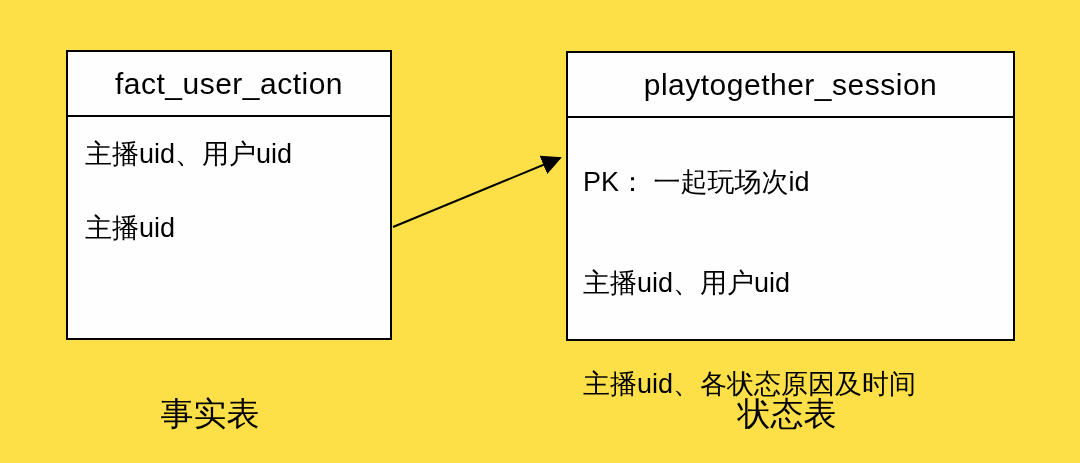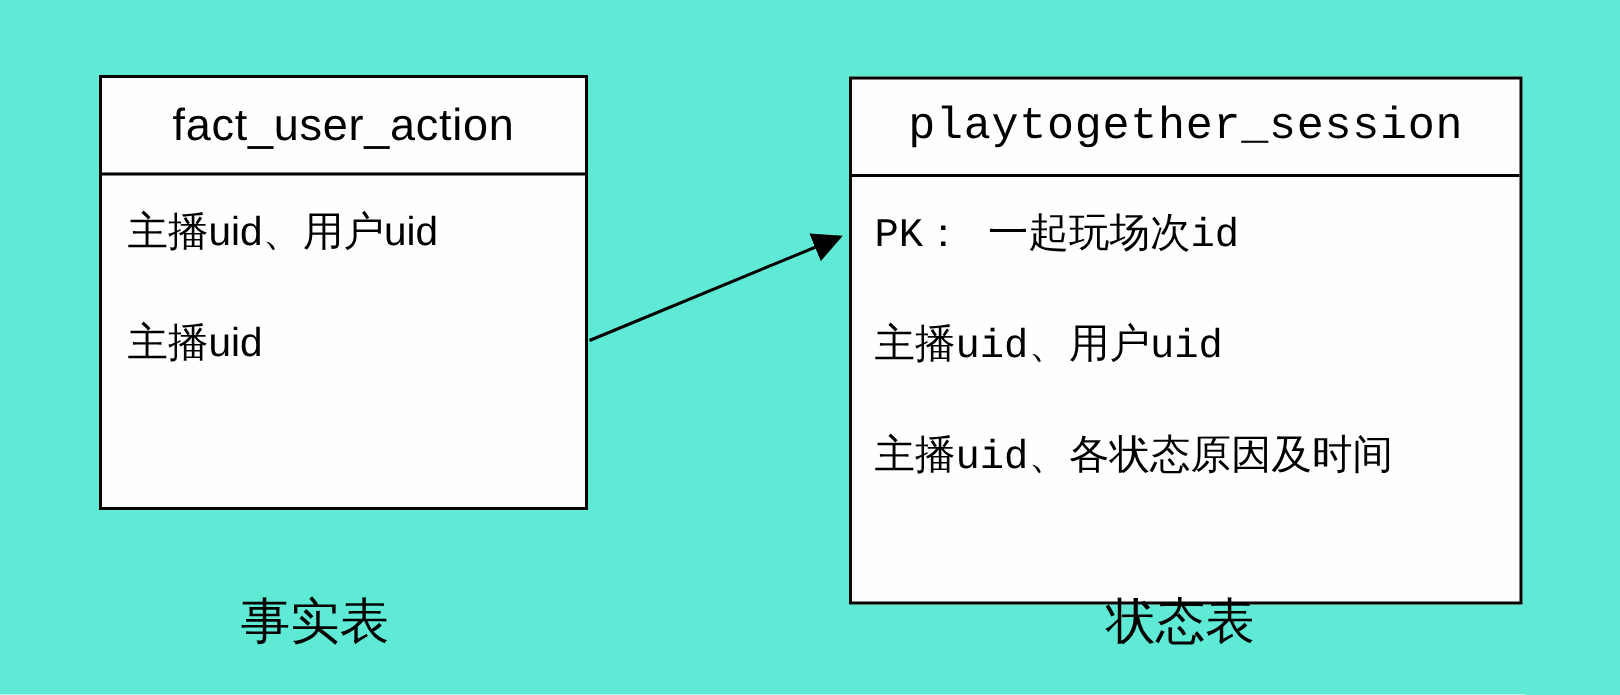--- a/index.html
+++ b/index.html
@@ -5,21 +5,21 @@
   html, body {
     margin: 0;
     padding: 0;
     font-family: "Liberation Sans", "DejaVu Sans", sans-serif;
     background: #fcfcfc;
   }
   .canvas {
     position: relative;
     width: 1080px;
     height: 463px;
-    background: #5eead4;
+    background: #fde047;
     overflow: hidden;
     color: #000000;
   }
   .arrow-layer {
     position: absolute;
     left: 0;
     top: 0;
     width: 1080px;
     height: 463px;
     pointer-events: none;
@@ -33,22 +33,21 @@
   .table-box.left {
     left: 66px;
     top: 50px;
     width: 326px;
     height: 290px;
   }
   .table-box.right {
     left: 566px;
     top: 51px;
     width: 449px;
-    height: 352px;
-    font-family: Liberation Mono, monospace;
+    height: 290px;
   }
   .table-header {
     height: 63px;
     border-bottom: 2px solid #000000;
     display: flex;
     align-items: center;
     justify-content: center;
     font-size: 30px;
     letter-spacing: 0.5px;
     white-space: nowrap;
@@ -58,21 +57,21 @@
     flex-direction: column;
   }
   .table-row {
     height: 74px;
     display: flex;
     align-items: center;
     font-size: 27px;
     white-space: nowrap;
   }
   .table-box.left .table-row { padding-left: 17px; }
-  .table-box.right .table-row { padding-left: 15px; }
+  .table-box.right .table-row { padding-left: 15px; margin-top: 27px; }
   .caption {
     position: absolute;
     top: 392px;
     transform: translateX(-50%);
     font-size: 33px;
     white-space: nowrap;
   }
   .caption.left-caption { left: 210px; }
   .caption.right-caption { left: 787px; text-align: center; }
 </style>

